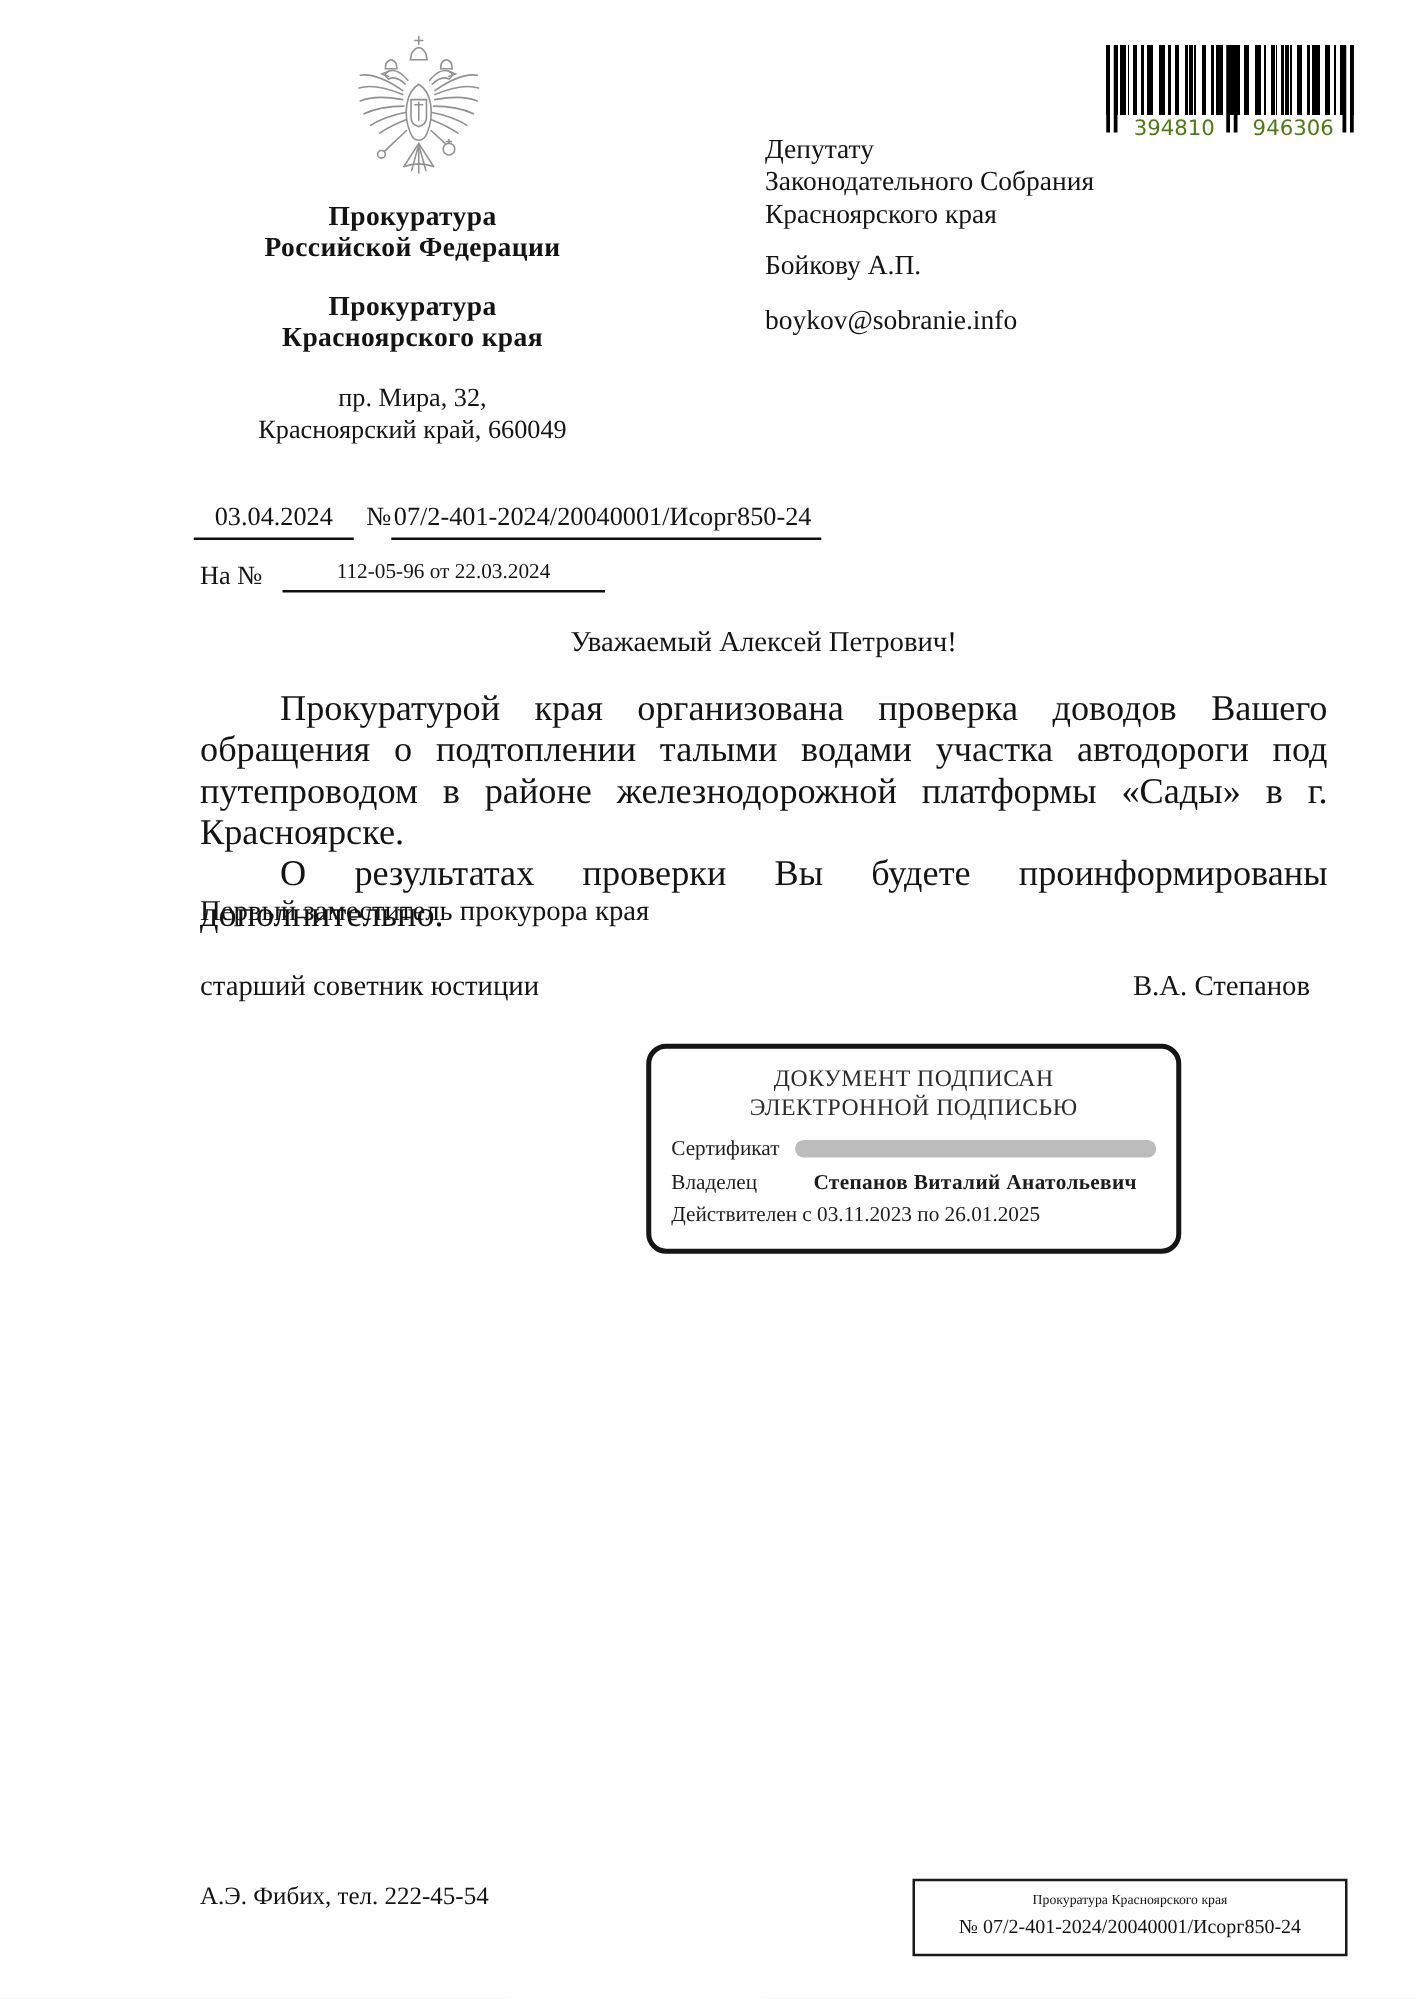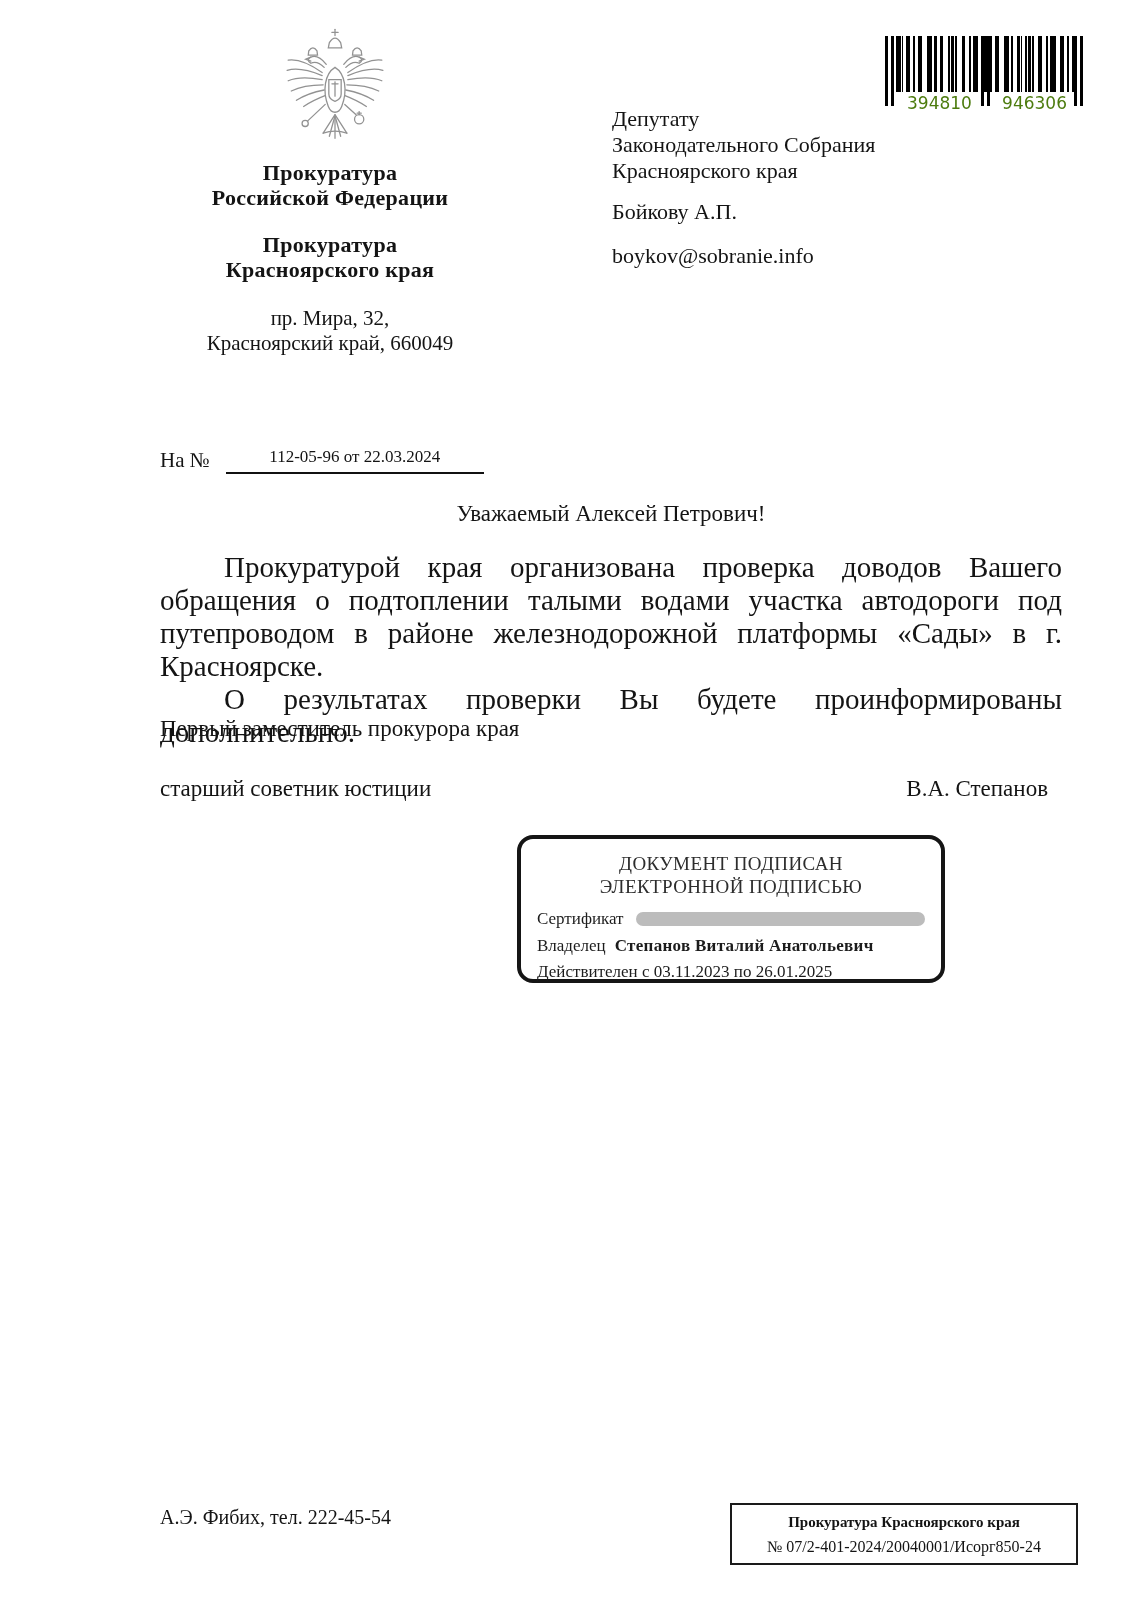--- a/index.html
+++ b/index.html
@@ -49,38 +49,38 @@
   .salutation { position:absolute; left:160px; top:501px; width:902px; text-align:center; font-size:23px; }
   .body-text { position:absolute; left:160px; top:551px; width:902px; font-size:29px; line-height:33px; text-align:justify; }
   .body-text p { margin:0; text-indent:64px; }
 
   
   .sign-line1 { position:absolute; left:160px; top:716px; font-size:23px; }
   .sign-line2 { position:absolute; left:160px; top:776px; width:888px; display:flex; justify-content:space-between; font-size:23px; }
 
   
   .esign-box {
-    position:absolute; left:517px; top:835px; width:428px; height:148px; box-sizing:border-box;
+    position:absolute; left:517px; top:835px; width:428px; height:168px; box-sizing:border-box;
     border:4px solid #151515; border-radius:16px; padding:13px 16px 0 16px; background:#fff;
   }
   .esign-title { text-align:center; font-size:19px; line-height:23px; letter-spacing:0.4px; color:#2d2d2d; }
   .esign-row { display:flex; align-items:center; font-size:17px; color:#1c1c1c; }
   .cert-row { margin-top:11px; }
   .cert-bar { flex:1; height:14px; background:#bcbcbc; border-radius:8px; margin-left:12px; }
-  .owner-row { margin-top:7px; }
+  .owner-row { margin-top:7px;gap:36px; }
   .owner-name { font-weight:bold; margin-left:9px; letter-spacing:0.3px; }
   .validity-row { margin-top:6px; }
 
   
   .exec-info { position:absolute; left:160px; top:1506px; font-size:20px; }
   .stamp-box {
     position:absolute; left:730px; top:1503px; width:348px; height:62px; box-sizing:border-box;
     border:2px solid #1a1a1a; text-align:center; padding-top:9px; background:#fff;
   }
-  .stamp-line1 { font-size:15px;font-weight:bold; }
+  .stamp-line1 { font-size:11px; }
   .stamp-line2 { font-size:16px; margin-top:7px; }
 </style>
 </head>
 <body>
 
 <div class="page">
 
   <svg class="coat" viewBox="0 0 210 240">
     <g stroke="#929292" stroke-width="2.5" fill="none" stroke-linecap="round">
 
@@ -162,20 +162,23 @@
   </div>
 
   <div class="recipient">
     <div class="addr-line">Депутату</div>
     <div class="addr-line">Законодательного Собрания</div>
     <div class="addr-line">Красноярского края</div>
     <div class="name">Бойкову А.П.</div>
     <div class="email">boykov@sobranie.info</div>
   </div>
 
+  <div class="ref-line1">
+    <span class="u-date">03.04.2024</span><span class="num-sign">№</span><span class="u-num">07/2-401-2024/20040001/Исорг850-24</span>
+  </div>
 
   <div class="ref-line2">
     <span>На №</span>
     <span class="u-reply">112-05-96 от 22.03.2024</span>
   </div>
 
   <div class="salutation">Уважаемый Алексей Петрович!</div>
 
   <div class="body-text">
     <p>Прокуратурой края организована проверка доводов Вашего обращения о подтоплении талыми водами участка автодороги под путепроводом в районе железнодорожной платформы «Сады» в г. Красноярске.</p>

